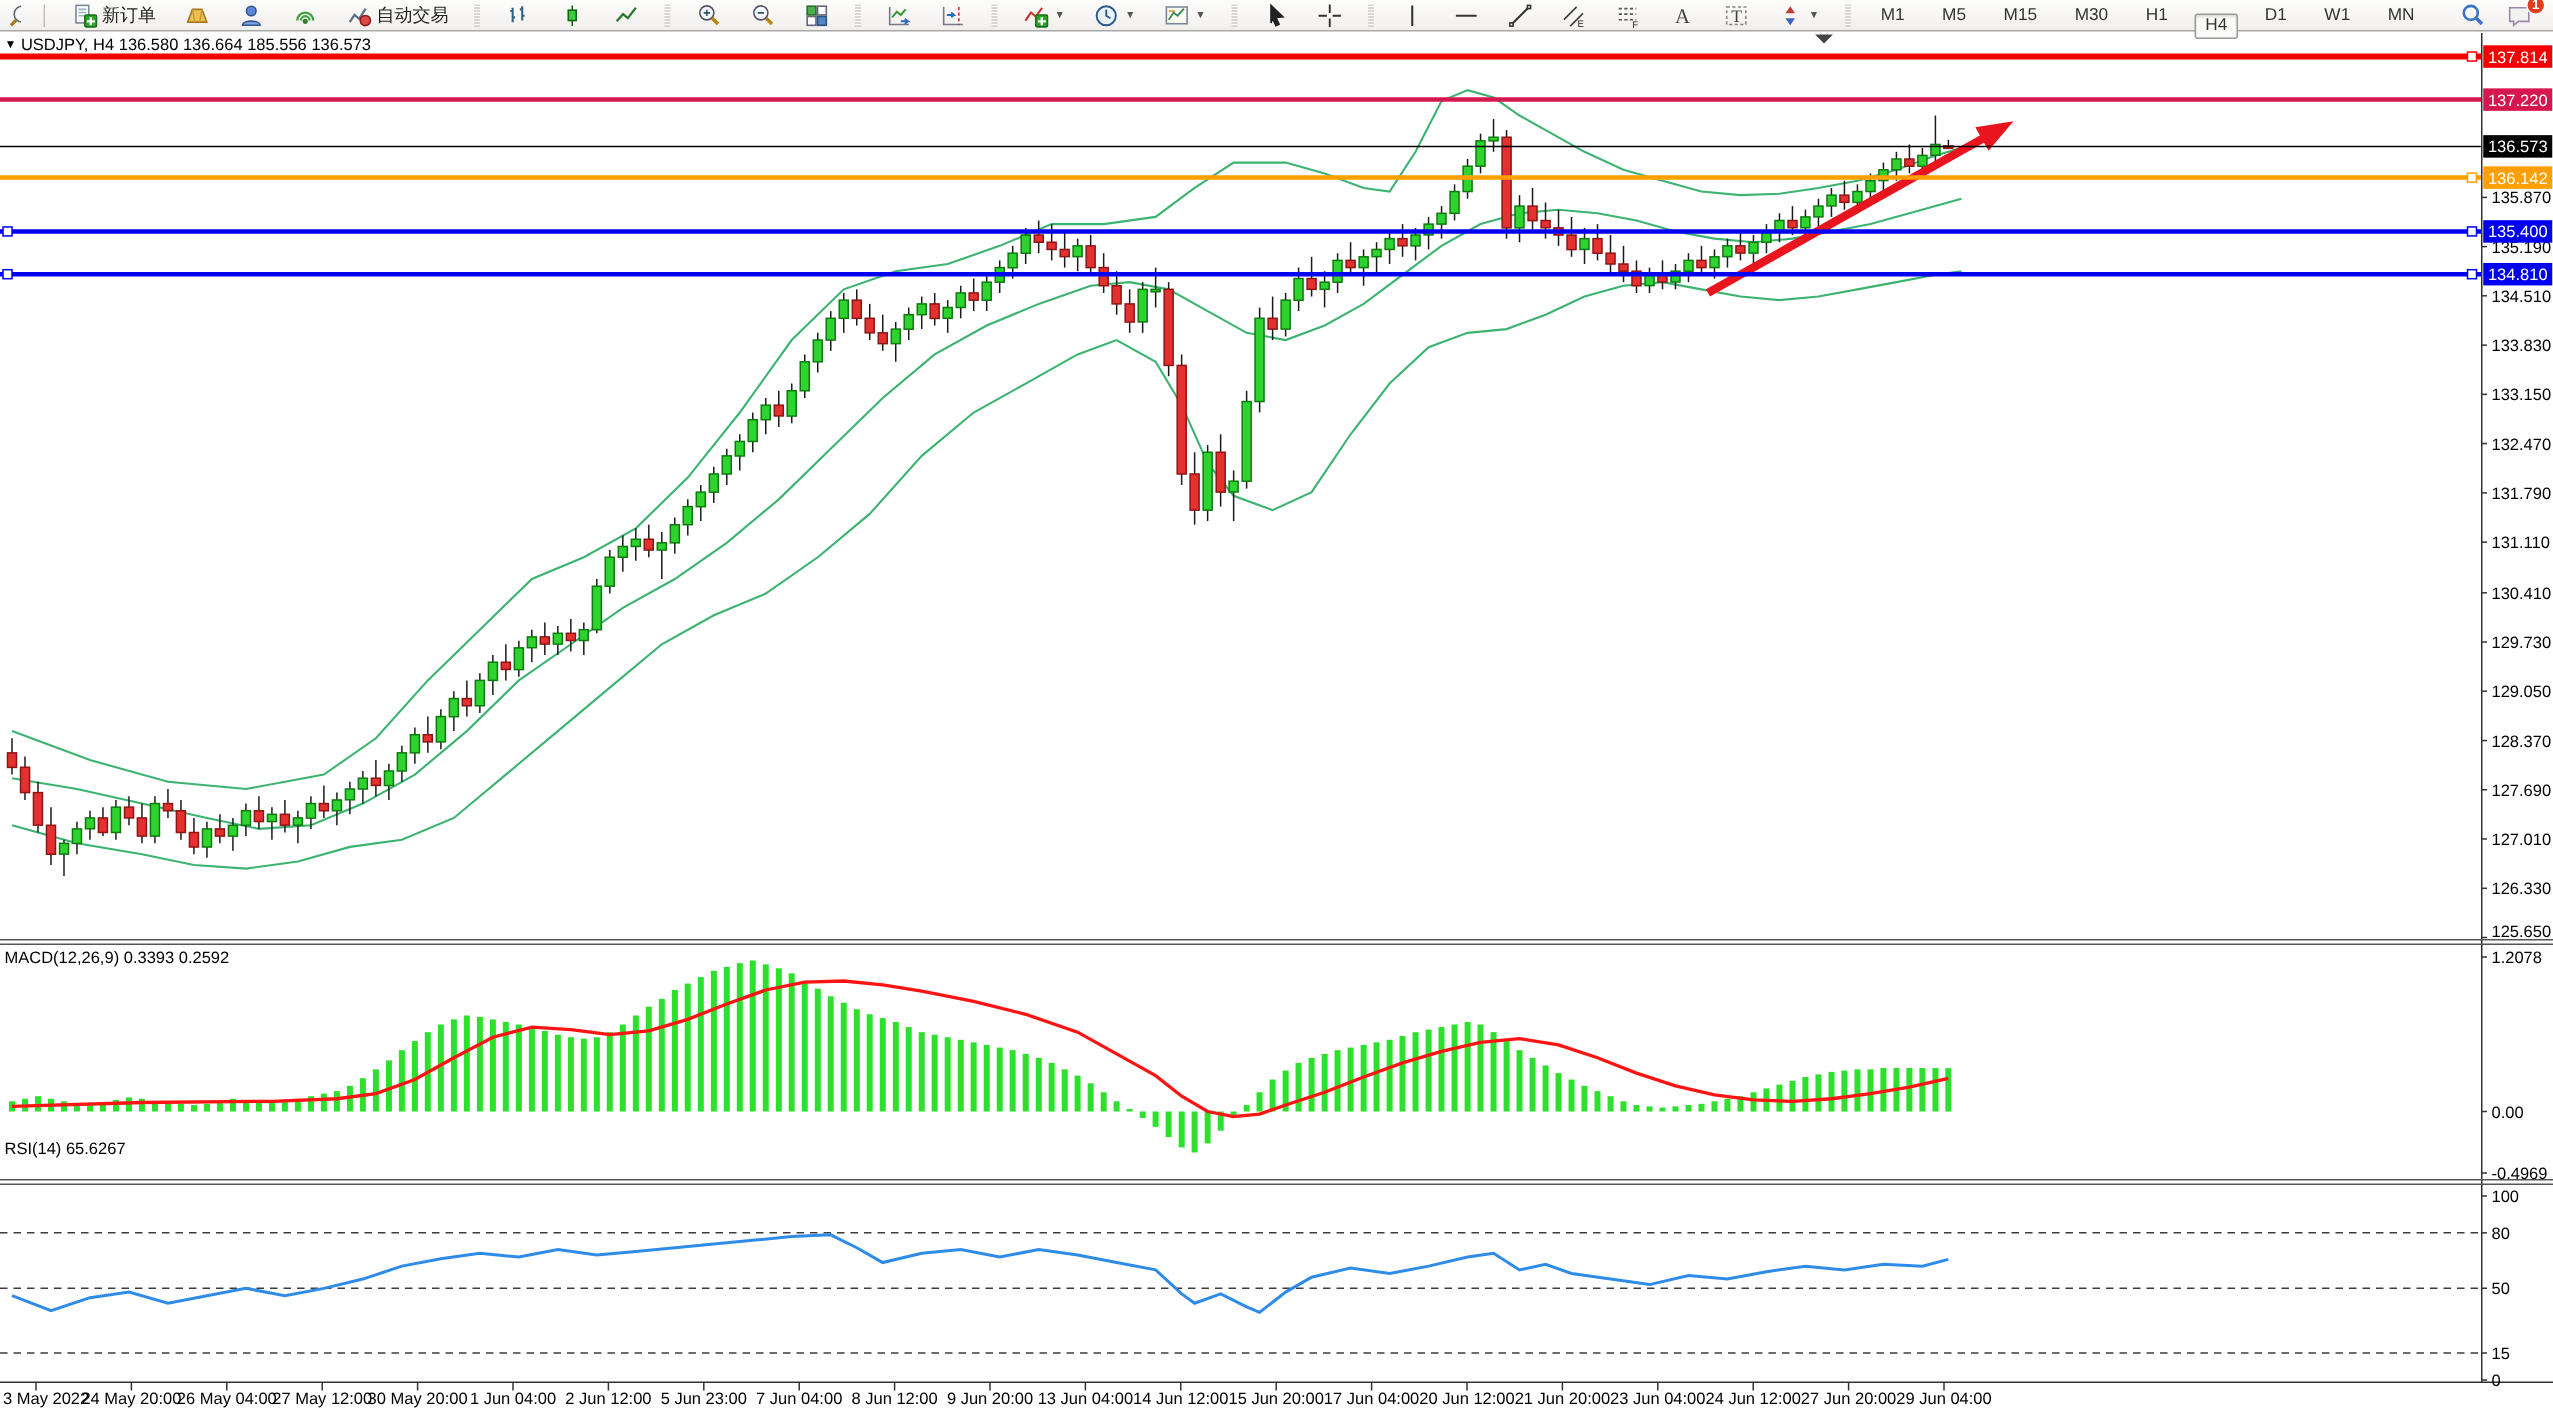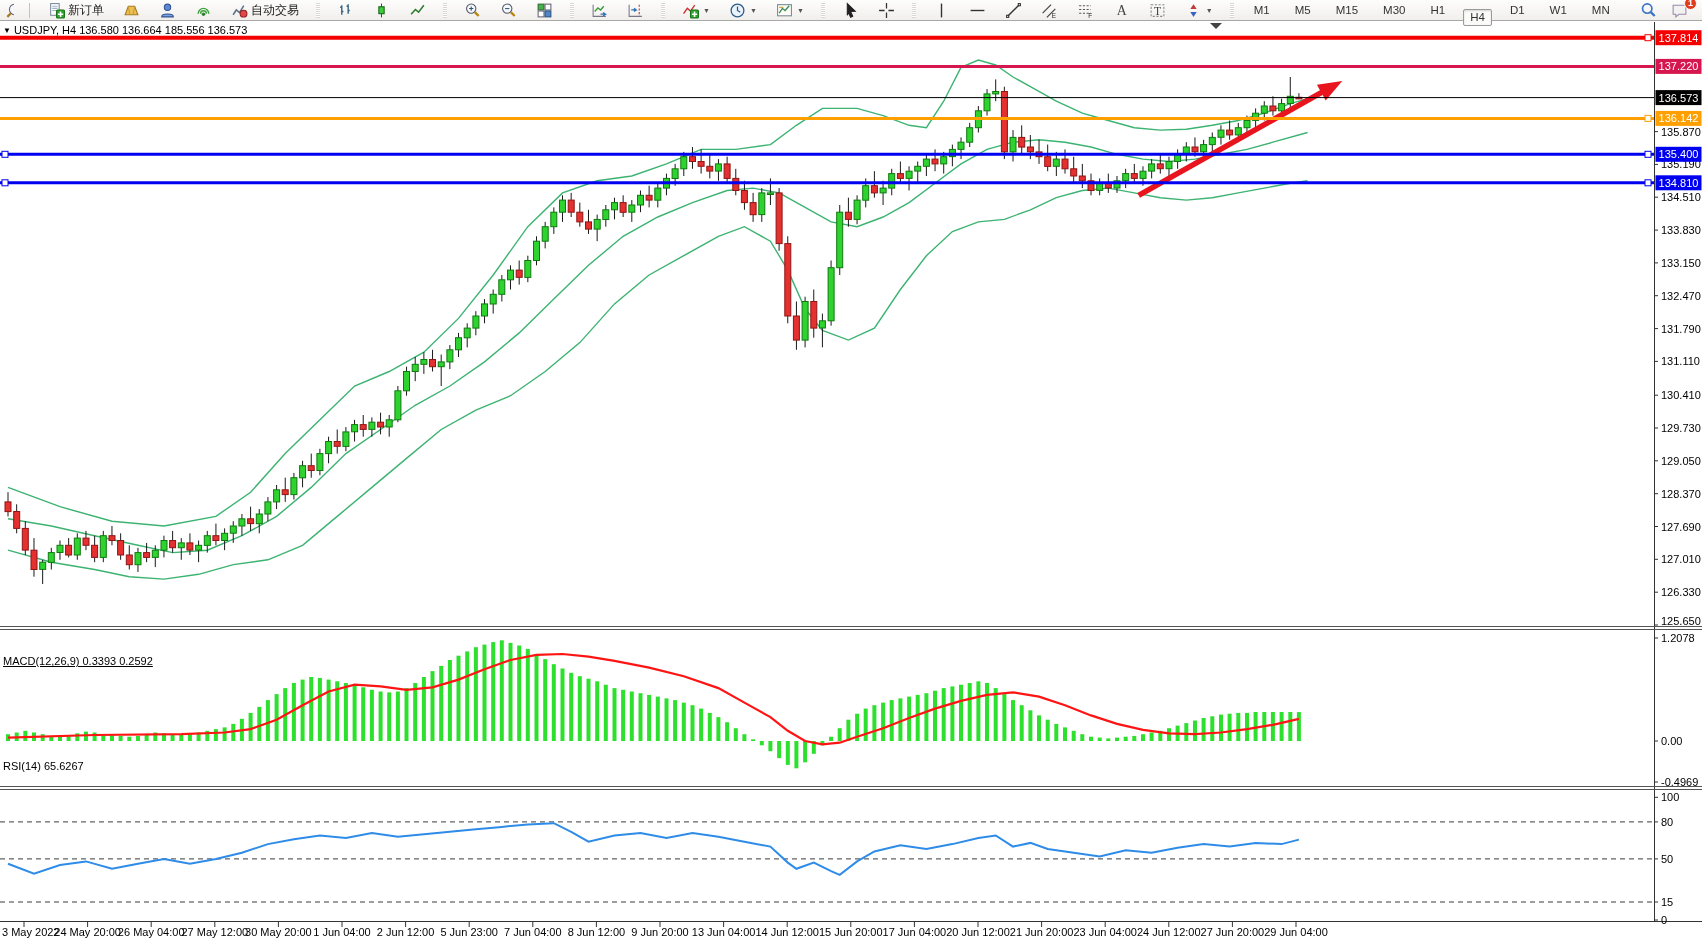--- a/index.html
+++ b/index.html
@@ -22,21 +22,21 @@
   .tf.active{background:#fbfbfa;border-color:#9a9a9a;box-shadow:inset 0 1px 2px rgba(0,0,0,.15);margin-top:14px;}
   .tb-right{margin-left:auto;display:flex;align-items:center;gap:6px;padding-right:10px;}
   .chat-wrap{position:relative;}
   .badge{position:absolute;top:-4px;right:-6px;min-width:13px;height:13px;border-radius:7px;background:#e03c1e;
     color:#fff;font-size:9px;font-weight:bold;display:flex;align-items:center;justify-content:center;
     border:1px solid #fff;box-sizing:border-box;padding:0 2px;}
   
   .ov{position:absolute;z-index:5;font-size:11px;color:#000;white-space:nowrap;}
   #chart-title{left:3px;top:24px;}
   #chart-title .mark{font-size:8px;vertical-align:1px;margin-right:3px;}
-  #macd-label{left:3px;top:655px;text-decoration:underline;}
+  #macd-label{left:3px;top:633px;}
   #rsi-label{left:3px;top:760px;}
 </style>
 </head>
 <body>
 
 <svg id="cv" width="1702" height="943" viewBox="0 0 1702 943">
     <rect x="0" y="0" width="1702" height="943" fill="#ffffff"></rect>
     <defs>
       <clipPath id="mainClip">
         <rect x="0" y="22" width="1654" height="604"></rect>

